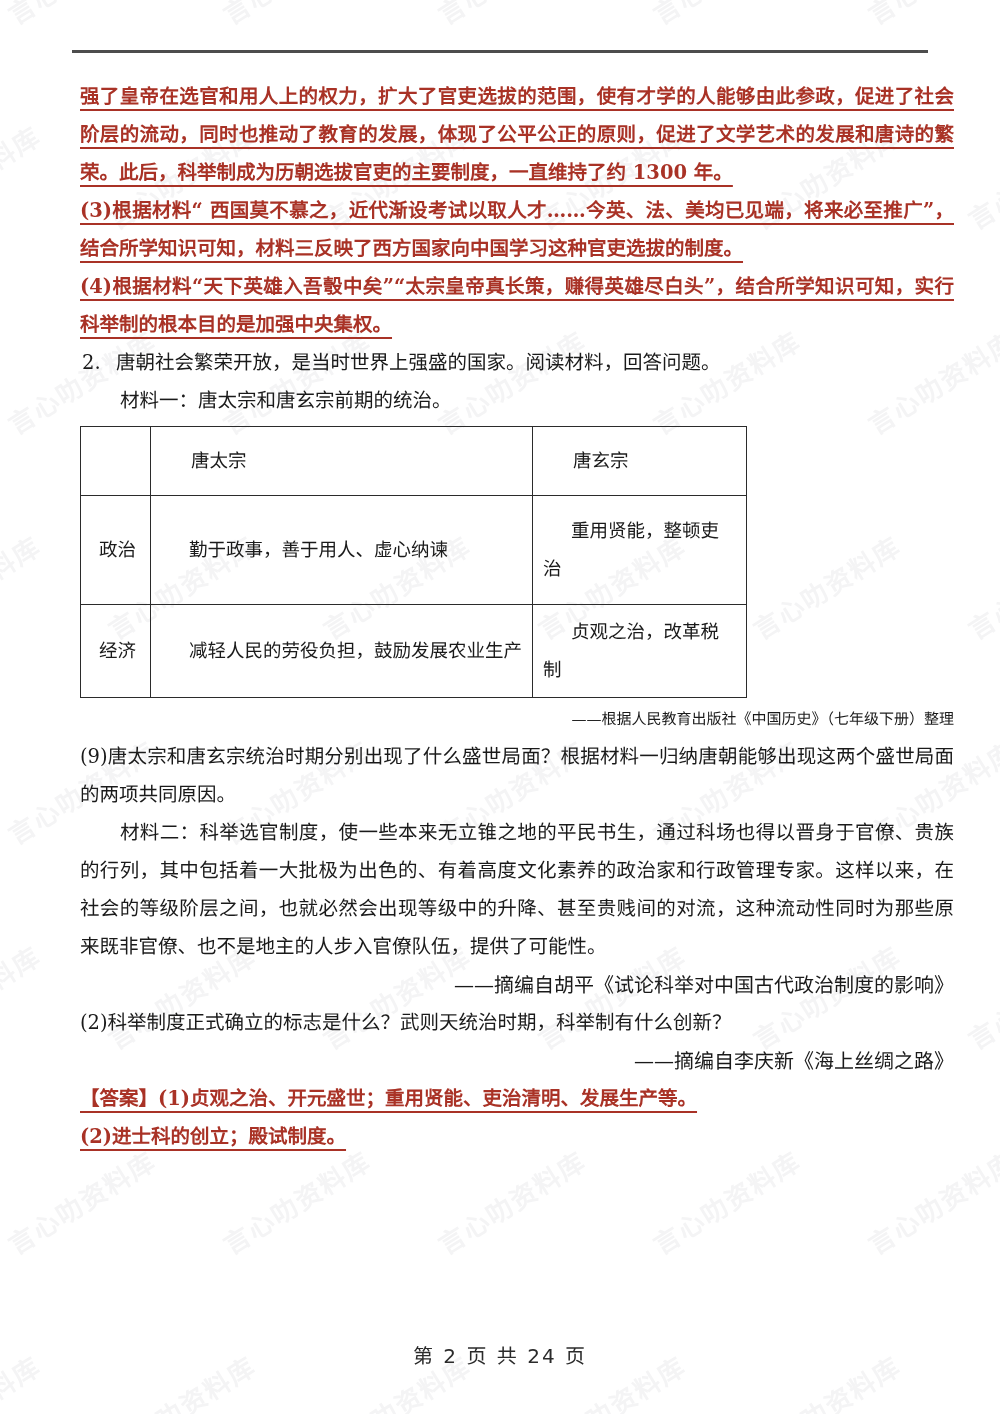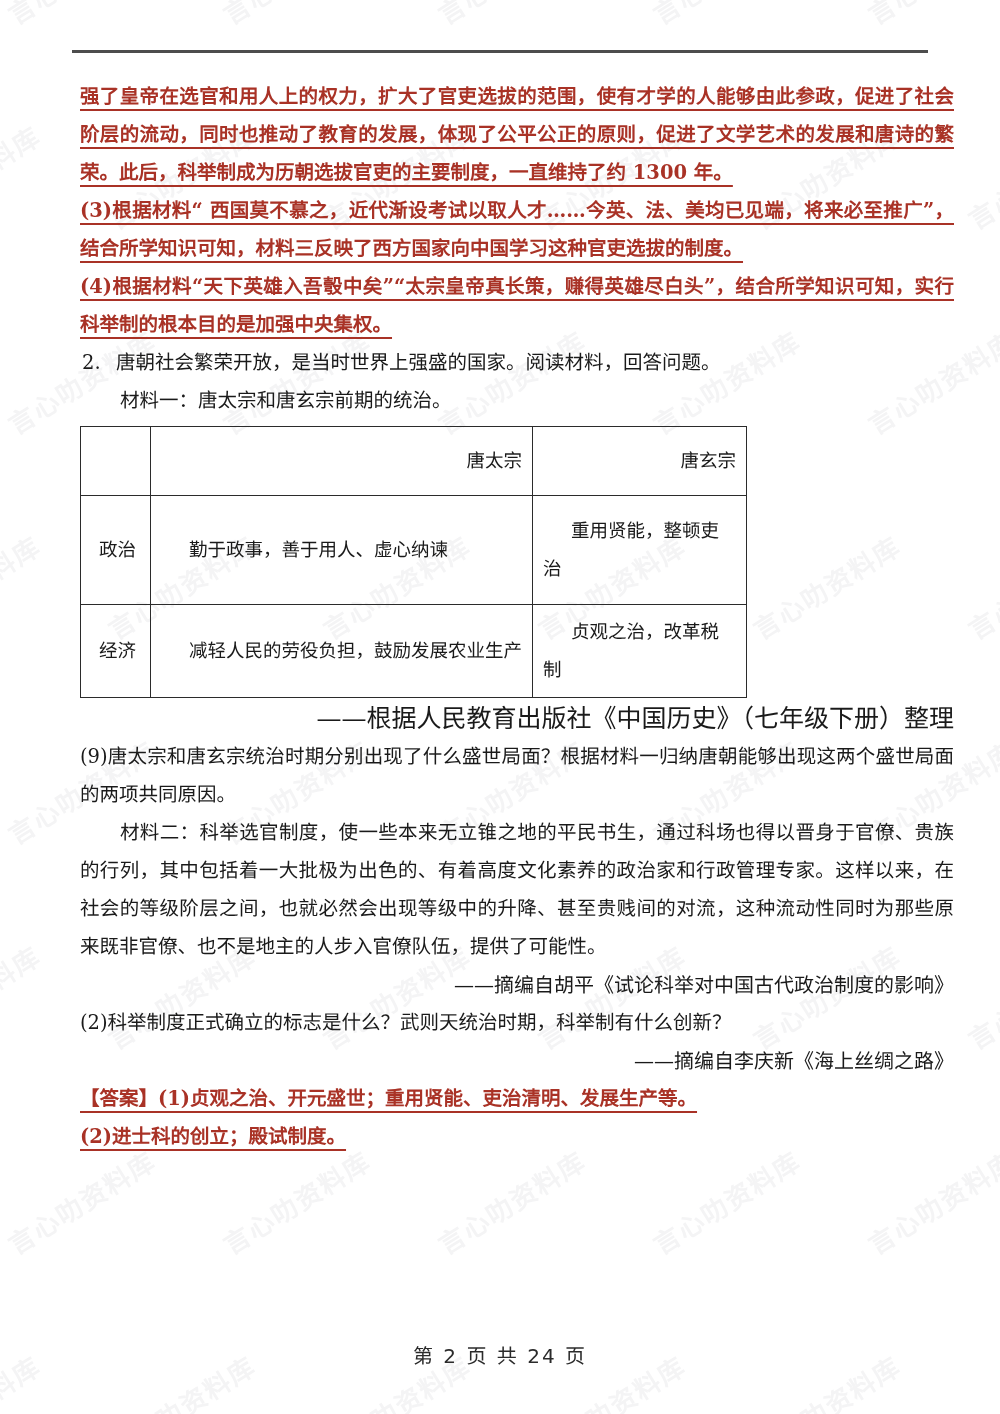--- a/index.html
+++ b/index.html
@@ -108,34 +108,33 @@
     font-weight: 400;
     line-height: 38px;
     text-align: left;
   }
   .col-cat   { width: 70px;  }
   .col-tz    { width: 382px; }
   .col-txz   { width: 214px; }
   #tang-table .hdr-cell {
     height: 52px;
     text-indent: 30px;
-    text-align: right;
   }
   #tang-table .hdr-blank { text-indent: 0; }
   #tang-table .cat-cell {
     text-align: center;
     text-indent: 4px;
   }
   #tang-table .body-cell { text-indent: 28px; }
   .row-zhengzhi td { height: 92px; }
   .row-jingji  td { height: 74px; }
 
   .table-src {
     text-align: right;
-    font-size: 25px;
+    font-size: 15px;
     line-height: 38px;
     margin: 2px 0 0 0;
     padding-right: 0px;
   }
   .para-src {
     text-align: right;
     font-size: 20px;
     line-height: 38px;
     margin: 0;
   }

